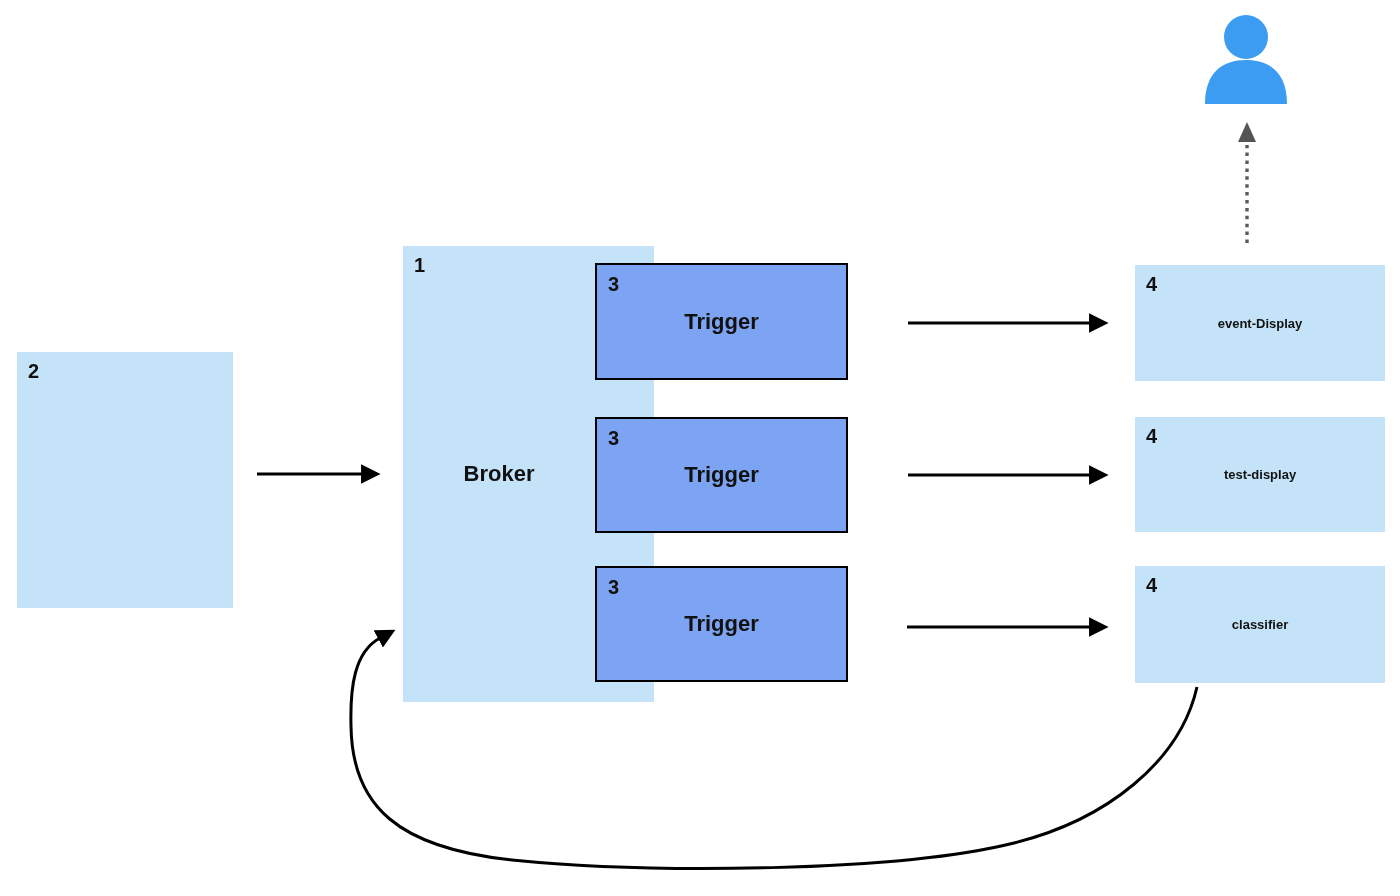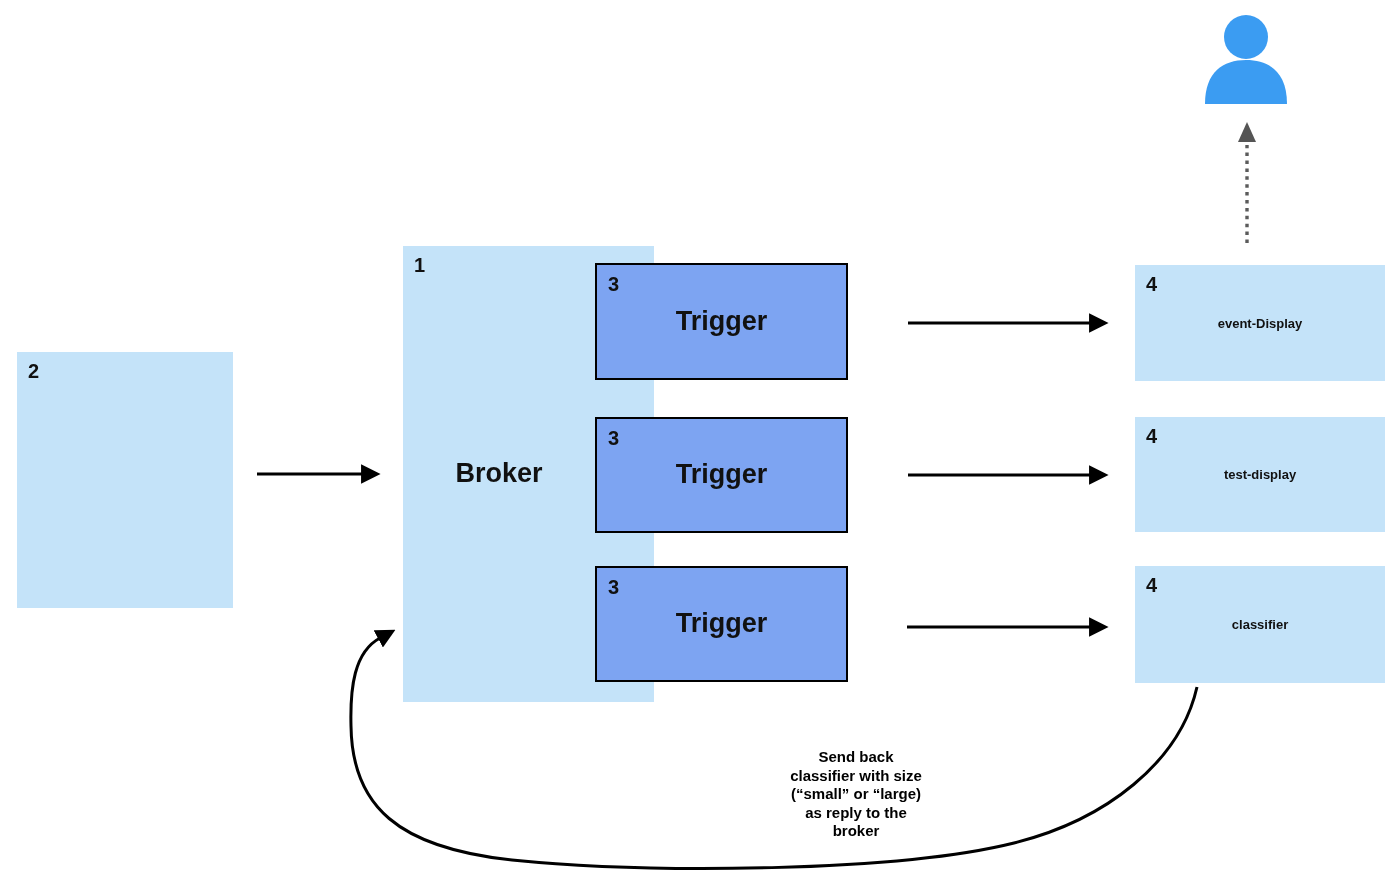--- a/index.html
+++ b/index.html
@@ -33,21 +33,21 @@
   .badge {
     position: absolute;
     left: 11px;
     top: 8px;
     font-size: 20px;
     font-weight: 700;
     line-height: 1.1;
     color: #111;
   }
   .label-xl {
-    font-size: 27px;
+    font-size: 22px;
     font-weight: 600;
     text-align: center;
     white-space: pre-line;
     line-height: 1.32;
   }
   .label-md {
     font-size: 13px;
     font-weight: 600;
     text-align: center;
   }
@@ -151,19 +151,14 @@
   <div class="box light" style="left:1135px; top:417px; width:250px; height:115px;">
     <span class="badge">4</span>
     <div class="label-md">test-display</div>
   </div>
 
   <div class="box light" style="left:1135px; top:566px; width:250px; height:117px;">
     <span class="badge">4</span>
     <div class="label-md">classifier</div>
   </div>
 
-  <div class="annotation">Send back
-classifier with size
-(“small” or “large)
-as reply to the
-broker</div>
 
 </div>
 
 </body></html>

